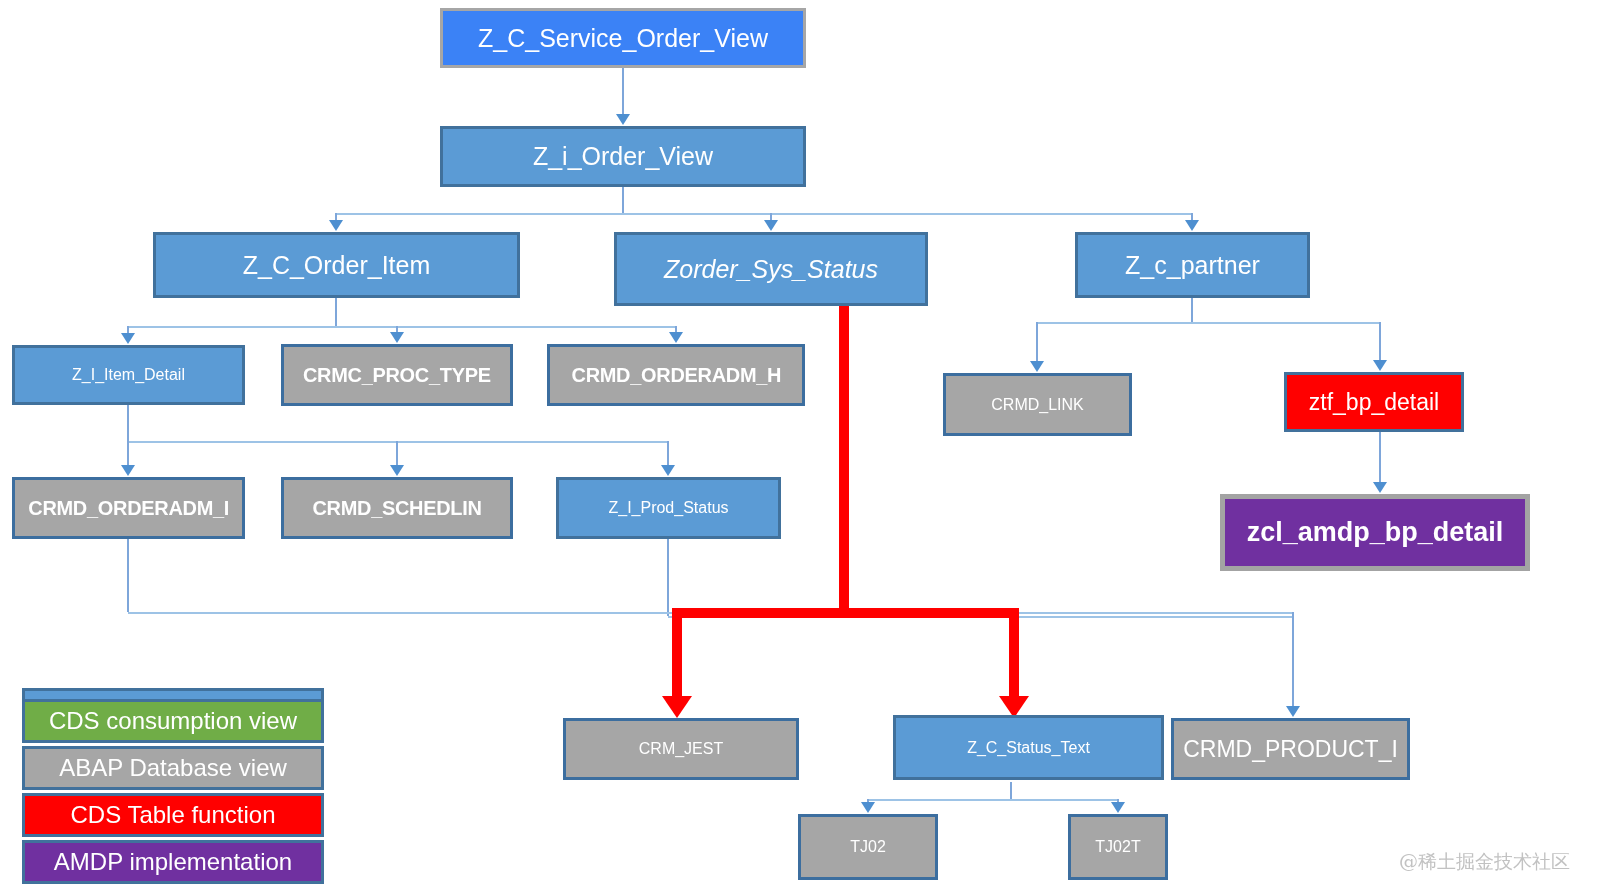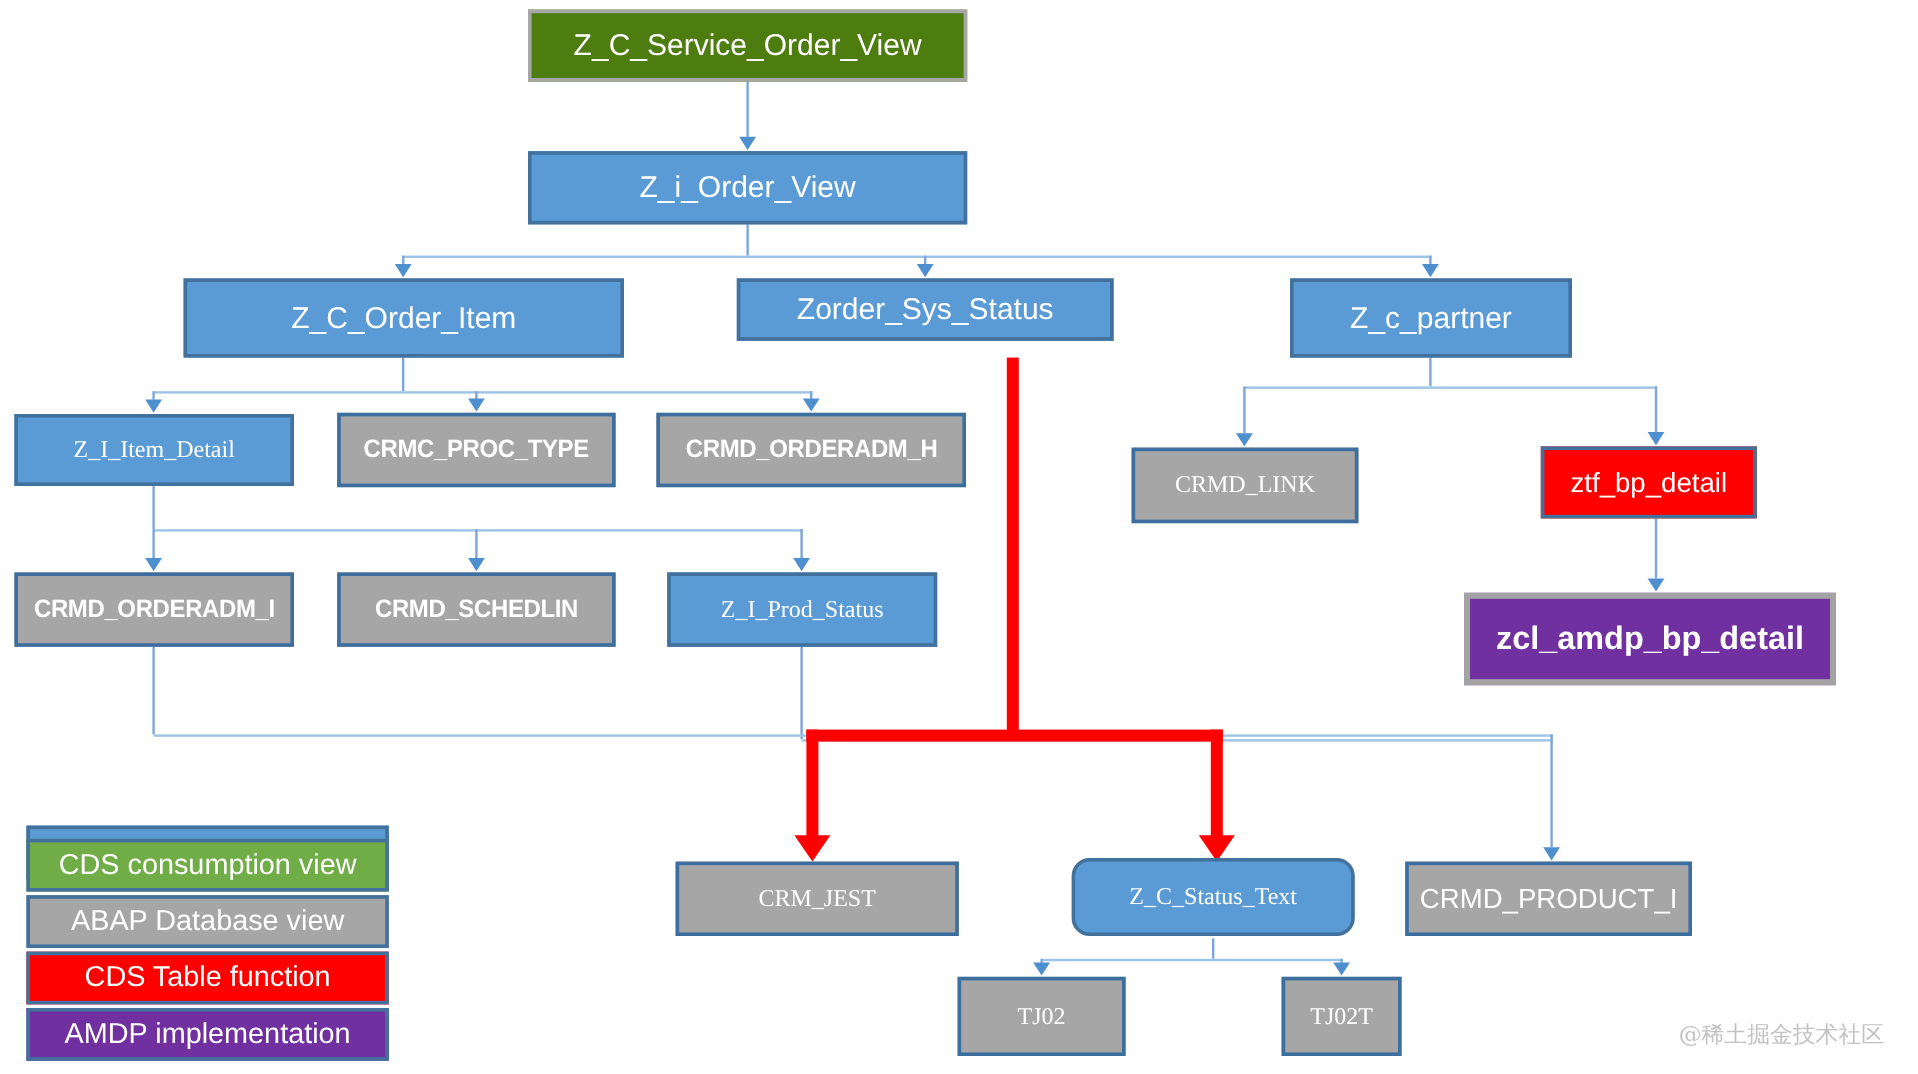--- a/index.html
+++ b/index.html
@@ -13,27 +13,27 @@
   .node{
     position:absolute;
     display:flex;align-items:center;justify-content:center;
     box-sizing:border-box;
     color:#ffffff;
     font-size:25px;
     text-align:center;
     white-space:nowrap;
   }
   .t-blue  {background:#5B9BD5;border:3px solid #41719C;}
-  .t-green {background:#4d7c0f;border:3px solid #A6A6A6;}
+  .t-green {background:#3b82f6;border:3px solid #A6A6A6;}
   .t-gray  {background:#A6A6A6;border:3px solid #3C6E9F;}
   .t-red   {background:#FF0000;border:3px solid #41719C;}
   .t-purple{background:#7030A0;border:5px solid #a3a3a3;}
   .lbl{display:inline-block;}
   .cond{font-weight:700;font-size:21px;letter-spacing:-0.3px;transform:scaleX(0.95);}
-  .f24{font-size:20px;font-family:Liberation Serif, serif;}
+  .f24{font-size:16px;}
   .f23{font-size:23px;}
   .bold27{font-weight:700;font-size:27px;}
   
   .vl,.hl{position:absolute;background:#7EA6DA;}
   .vl{width:2px;}
   .hl{height:2px;}
   .lt{background:#9DC3E6;}
   .vl.redline{width:10px;background:#FF0000;}
   .hl.redline{height:10px;background:#FF0000;}
   
@@ -127,21 +127,21 @@
   </div>
 
   <div class="node t-blue" style="left:440px;top:126px;width:366px;height:61px;">
     <span class="lbl">Z_i_Order_View</span>
   </div>
 
   <div class="node t-blue" style="left:153px;top:232px;width:367px;height:66px;">
     <span class="lbl">Z_C_Order_Item</span>
   </div>
 
-  <div class="node t-blue" style="left:614px;top:232px;width:314px;height:52px;">
+  <div class="node t-blue" style="left:614px;top:232px;width:314px;height:74px;font-style:italic;">
     <span class="lbl">Zorder_Sys_Status</span>
   </div>
 
   <div class="node t-blue" style="left:1075px;top:232px;width:235px;height:66px;">
     <span class="lbl">Z_c_partner</span>
   </div>
 
   <div class="node t-blue f24" style="left:12px;top:345px;width:233px;height:60px;">
     <span class="lbl">Z_I_Item_Detail</span>
   </div>
@@ -175,21 +175,21 @@
   </div>
 
   <div class="node t-purple" style="left:1220px;top:494px;width:310px;height:77px;">
     <span class="lbl bold27">zcl_amdp_bp_detail</span>
   </div>
 
   <div class="node t-gray f24" style="left:563px;top:718px;width:236px;height:62px;">
     <span class="lbl">CRM_JEST</span>
   </div>
 
-  <div class="node t-blue f24" style="left:893px;top:715px;width:236px;height:65px;border-radius:15px;">
+  <div class="node t-blue f24" style="left:893px;top:715px;width:271px;height:65px;">
     <span class="lbl">Z_C_Status_Text</span>
   </div>
 
   <div class="node t-gray f23" style="left:1171px;top:718px;width:239px;height:62px;">
     <span class="lbl">CRMD_PRODUCT_I</span>
   </div>
 
   <div class="node t-gray f24" style="left:798px;top:814px;width:140px;height:66px;">
     <span class="lbl">TJ02</span>
   </div>

